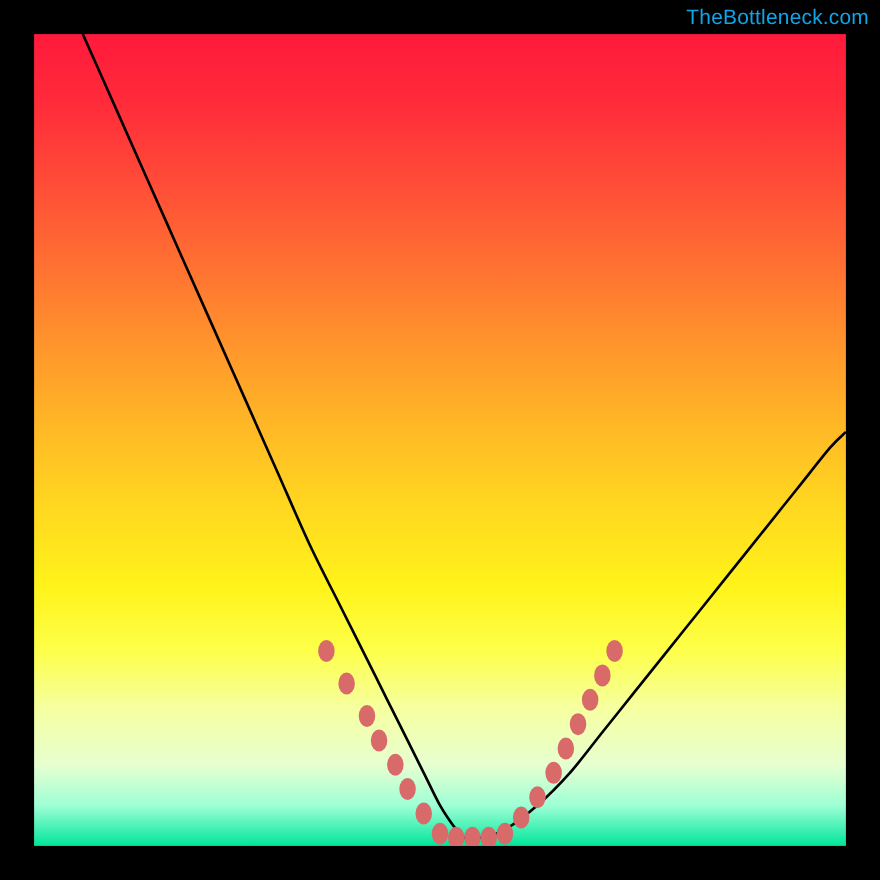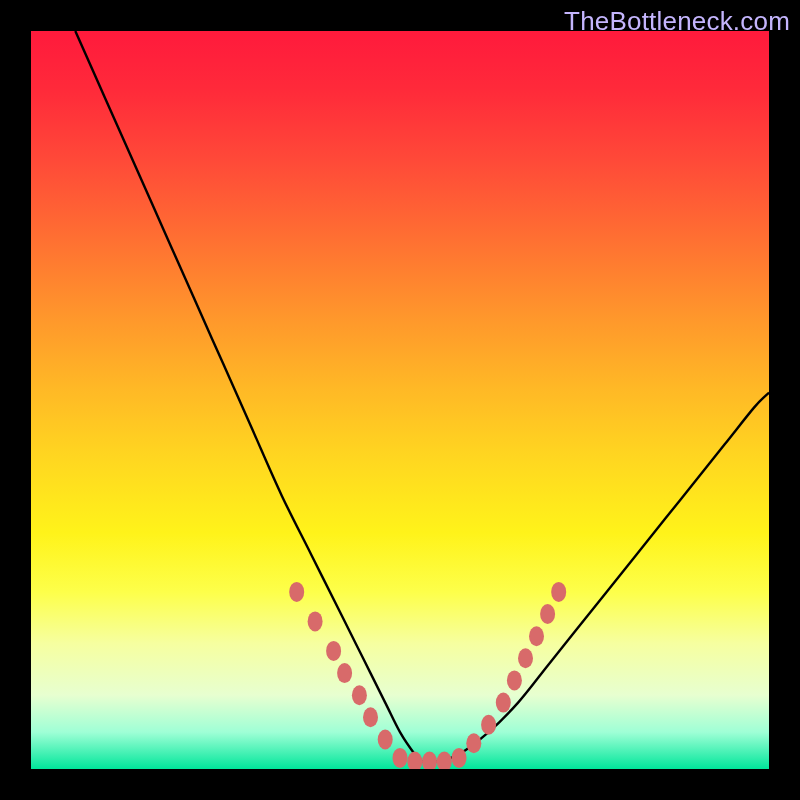--- a/index.html
+++ b/index.html
@@ -36,22 +36,22 @@
       #f6ffa0 83%,
       #e7ffd0 90%,
       #9fffd6 95%,
       #00e69a 100%
     );
   }
   .watermark {
     position: absolute;
     top: 6px;
     right: 10px;
-    color: #c4b5fd;
-    font-size: 26px;
+    color: #0ea5e9;
+    font-size: 19px;
     font-weight: 500;
     letter-spacing: 0.2px;
     user-select: none;
   }
   svg.curve {
     position: absolute;
     left: 0; top: 0;
     width: 738px;
     height: 738px;
   }

